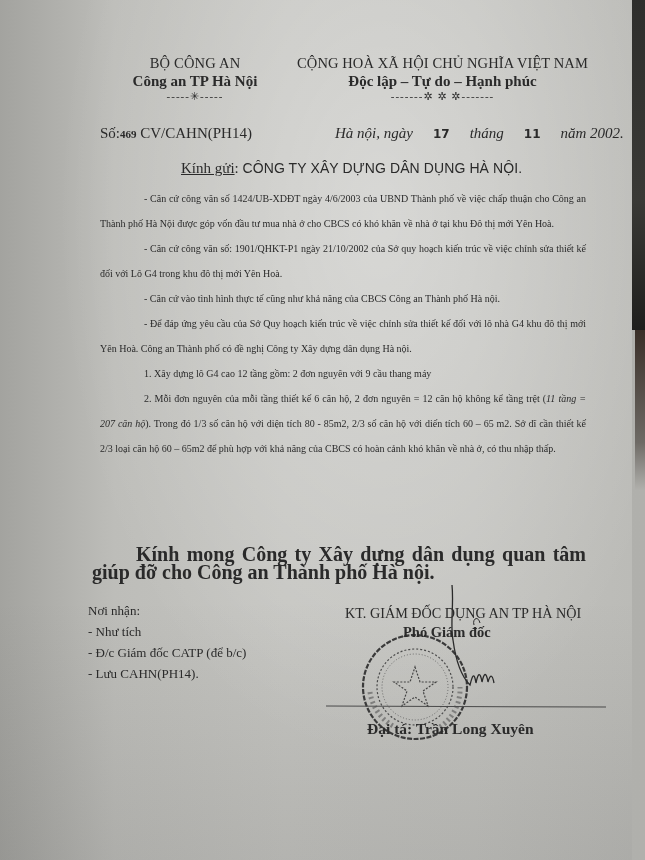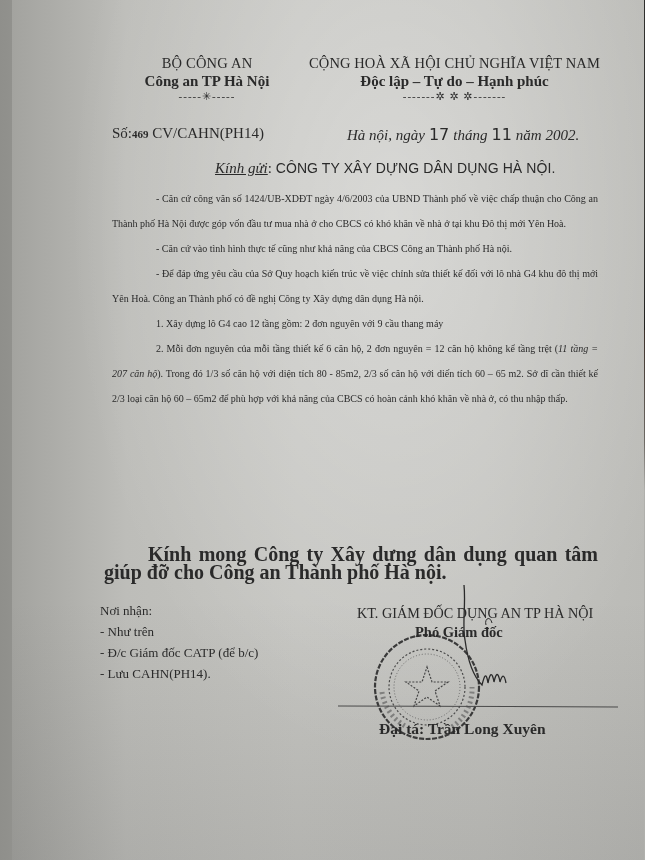--- a/index.html
+++ b/index.html
@@ -15,44 +15,44 @@
   }
   .desk-strip {
     position: absolute; right: 0; top: 0; width: 14px; height: 330px;
     background: linear-gradient(180deg, #2e2e2c 0%, #3a3a36 60%, #1f1f1d 100%);
   }
   .desk-strip2 {
     position: absolute; right: 0; top: 330px; width: 10px; height: 160px;
     background: linear-gradient(180deg, #3a2f28 0%, #6e6a65 70%, #b0b0ac 100%);
   }
   .paper {
-    position: absolute; left: 12px; top: 0; width: 632px; height: 860px;
+    position: absolute; left: 0; top: 0; width: 632px; height: 860px;
     background:
       radial-gradient(ellipse at 60% 25%, rgba(255,255,255,0.35), rgba(255,255,255,0) 60%),
       linear-gradient(90deg, #a3a39f 0%, #bdbdb9 18%, #c4c4c0 45%, #c2c2be 75%, #bbbbb7 100%);
   }
   .paper-shade-bottom {
     position: absolute; left: 0; bottom: 0; width: 632px; height: 260px;
     background: linear-gradient(180deg, rgba(0,0,0,0) 0%, rgba(60,60,60,0.12) 100%);
   }
   .abs { position: absolute; white-space: nowrap; }
   .hdr-left { left: 95px; top: 55px; width: 200px; text-align: center; font-size: 15px; }
   .hdr-left .l1 { font-size: 14.5px; letter-spacing: 0.2px; }
   .hdr-left .l2 { font-weight: bold; font-size: 15px; margin-top: 1px; }
   .hdr-left .l3 { font-size: 11px; margin-top: 0px; letter-spacing: 1px; }
   .hdr-right { left: 290px; top: 55px; width: 305px; text-align: center; }
   .hdr-right .l1 { font-size: 14.5px; letter-spacing: 0.1px; }
   .hdr-right .l2 { font-weight: bold; font-size: 15px; margin-top: 1px; }
   .hdr-right .l3 { font-size: 11px; letter-spacing: 1px; }
   .so { left: 100px; top: 125px; font-size: 15px; }
   .so .hand { font-family: Liberation Serif, serif; font-size: 11px; font-weight: bold; margin-top: 40px; }
   .date { left: 335px; top: 125px; font-size: 15px; font-style: italic; }
-  .date .hand { font-family: "DejaVu Sans", sans-serif; font-style: normal; font-size: 16px; font-weight: normal; margin: 0 4px; }
+  .date .hand { font-family: "DejaVu Sans", sans-serif; font-style: normal; font-size: 12px; font-weight: bold; margin: 0 20px; }
   .kinh { left: 181px; top: 160px; font-size: 15px; }
-  .kinh .u { font-style: italic; text-decoration: underline; margin-left: 22px; }
+  .kinh .u { text-decoration: underline; }
   .kinh .c { font-family: "Liberation Sans", sans-serif; font-size: 14px; letter-spacing: 0.1px; }
   .body-text { left: 100px; top: 186px; width: 486px; font-size: 10px; line-height: 25px; white-space: normal; text-align: justify; }
   .body-text p { margin: 0; text-indent: 44px; }
   .closing { left: 92px; top: 545px; width: 494px; font-size: 20px; line-height: 18.3px; white-space: normal; text-align: justify; text-indent: 44px; font-weight: bold; }
   .noi-nhan { left: 88px; top: 600px; font-size: 13px; line-height: 21px; }
   .sign { left: 345px; top: 605px; width: 280px; text-align: left; font-size: 14.2px; }
   .sign .t2 { font-weight: bold; margin-left: 58px; margin-top: 2px; font-size: 14.5px; }
   .sign-name { left: 367px; top: 720px; font-weight: bold; font-size: 15.5px; }
   .hline { position: absolute; left: 326px; top: 706px; width: 280px; height: 1px; background: #4a4a4a; transform: rotate(0.2deg); }
   .stamp { position: absolute; left: 360px; top: 632px; width: 110px; height: 110px; }
@@ -87,31 +87,32 @@
   <div class="abs date">
     <span>Hà nội, ngày</span><span class="hand">17</span><span>tháng</span><span class="hand">11</span><span>năm 2002.</span>
   </div>
 
   <div class="abs kinh">
     <span class="u">Kính gửi</span><span>: </span><span class="c">CÔNG TY XÂY DỰNG DÂN DỤNG HÀ NỘI.</span>
   </div>
 
   <div class="abs body-text">
     <p>- Căn cứ công văn số 1424/UB-XDĐT ngày 4/6/2003 của UBND Thành phố về việc chấp thuận cho Công an Thành phố Hà Nội được góp vốn đầu tư mua nhà ở cho CBCS có khó khăn về nhà ở tại khu Đô thị mới Yên Hoà.</p>
+    <p>- Căn cứ công văn số: 1901/QHKT-P1 ngày 21/10/2002 của Sở quy hoạch kiến trúc về việc chỉnh sửa thiết kế đối với Lô G4 trong khu đô thị mới Yên Hoà.</p>
     <p>- Căn cứ vào tình hình thực tế cũng như khả năng của CBCS Công an Thành phố Hà nội.</p>
     <p>- Để đáp ứng yêu cầu của Sở Quy hoạch kiến trúc về việc chỉnh sửa thiết kế đối với lô nhà G4 khu đô thị mới Yên Hoà. Công an Thành phố có đề nghị Công ty Xây dựng dân dụng Hà nội.</p>
     <p>1. Xây dựng lô G4 cao 12 tầng gồm: 2 đơn nguyên với 9 cầu thang máy</p>
     <p><span>2. Mỗi đơn nguyên của mỗi tầng thiết kế 6 căn hộ, 2 đơn nguyên = 12 căn hộ không kể tầng trệt (</span><i>11 tầng = 207 căn hộ</i><span>). Trong đó 1/3 số căn hộ với diện tích 80 - 85m2, 2/3 số căn hộ với diến tích 60 – 65 m2. Sở dĩ cần thiết kế 2/3 loại căn hộ 60 – 65m2 để phù hợp với khả năng của CBCS có hoàn cảnh khó khăn về nhà ở, có thu nhập thấp.</span></p>
   </div>
 
   <div class="abs closing">Kính mong Công ty Xây dựng dân dụng quan tâm giúp đỡ cho Công an Thành phố Hà nội.</div>
 
   <div class="abs noi-nhan">
     <div>Nơi nhận:</div>
-    <div>- Như trên</div>
+    <div>- Như tích</div>
     <div>- Đ/c Giám đốc CATP (để b/c)</div>
     <div>- Lưu CAHN(PH14).</div>
   </div>
 
   <svg class="stamp" viewBox="0 0 110 110">
     <circle cx="55" cy="55" r="52" fill="none" stroke="#3a3a3a" stroke-width="2.2" stroke-dasharray="5 1.5"></circle>
     <circle cx="55" cy="55" r="38" fill="none" stroke="#4a4a4a" stroke-width="1.2" stroke-dasharray="2 2"></circle>
     <circle cx="55" cy="55" r="33" fill="none" stroke="#555" stroke-width="0.8" stroke-dasharray="1 2"></circle>
     <polygon points="55,35 60,50 76,50 63,59 68,74 55,65 42,74 47,59 34,50 50,50" fill="none" stroke="#444" stroke-width="1.2" stroke-dasharray="2 1.5"></polygon>
     <path d="M10 60 A46 46 0 0 0 35 95" fill="none" stroke="#555" stroke-width="5" stroke-dasharray="2 3" opacity="0.6"></path>

